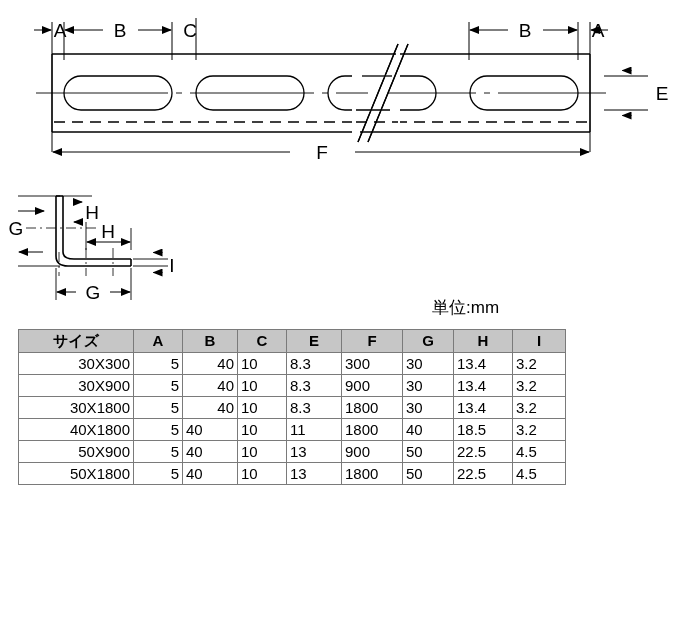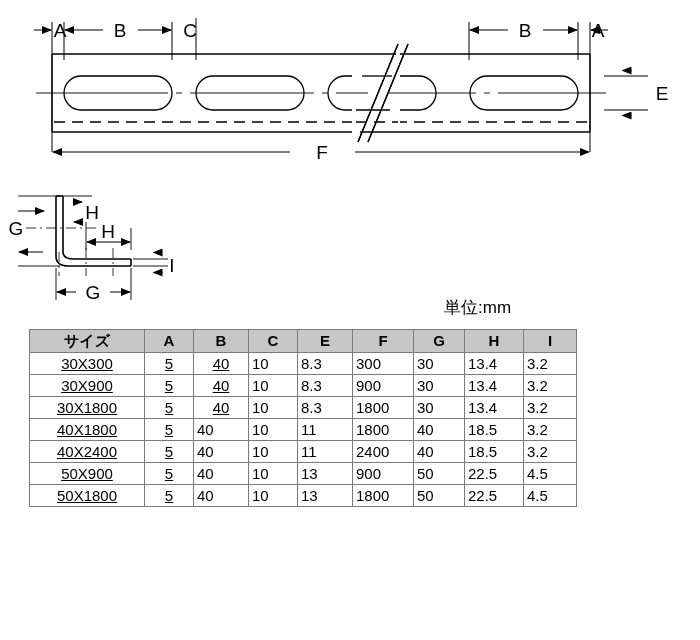--- a/index.html
+++ b/index.html
@@ -5,26 +5,26 @@
   html,body{margin:0;padding:0;}
   body{
     width:700px;height:640px;position:relative;background:#ffffff;
     font-family:"Liberation Sans","DejaVu Sans",sans-serif;
     overflow:hidden;
   }
   #stage{position:absolute;left:0;top:0;width:700px;height:640px;}
   svg.draw{position:absolute;left:0;top:0;width:700px;height:330px;overflow:visible;}
 
   .units{
-    position:absolute; left:444px; top:296px;
+    position:absolute; left:432px; top:296px;
     font-size:17px; color:#000; letter-spacing:0px; white-space:nowrap;
   }
 
   
-  .tablewrap{position:absolute;left:29px;top:329px;}
+  .tablewrap{position:absolute;left:18px;top:329px;}
   table.spec{
     border-collapse:collapse;
     font-size:15px;
     color:#000;
   }
   table.spec td, table.spec th{
     border:1px solid #7a7a7a;
     height:21px;
     padding:0 3px;
     font-weight:normal;
@@ -40,21 +40,21 @@
   table.spec tbody td{background:#ffffff;}
   .c-size{width:108px;text-align:center;}
   .c-a{width:42px;text-align:center;}
   .c-b{width:48px;}
   .c-c{width:42px;}
   .c-e{width:48px;}
   .c-f{width:54px;}
   .c-g{width:44px;}
   .c-h{width:52px;}
   .c-i{width:46px;}
-  .ctr{text-align:center;text-decoration:underline;}
+  .ctr{text-align:right;}
   .lft{text-align:left;}
 </style>
 </head>
 <body>
 
 <div id="stage">
 
   <svg class="draw" viewBox="0 0 700 330">
     <defs>
       <marker id="arrR" markerWidth="10" markerHeight="8" refX="9" refY="4" orient="auto" markerUnits="userSpaceOnUse">
@@ -284,31 +284,20 @@
             <td class="c-a ctr">5</td>
             <td class="c-b lft">40</td>
             <td class="c-c lft">10</td>
             <td class="c-e lft">11</td>
             <td class="c-f lft">1800</td>
             <td class="c-g lft">40</td>
             <td class="c-h lft">18.5</td>
             <td class="c-i lft">3.2</td>
           </tr>
           <tr>
-            <td class="c-size ctr">40X2400</td>
-            <td class="c-a ctr">5</td>
-            <td class="c-b lft">40</td>
-            <td class="c-c lft">10</td>
-            <td class="c-e lft">11</td>
-            <td class="c-f lft">2400</td>
-            <td class="c-g lft">40</td>
-            <td class="c-h lft">18.5</td>
-            <td class="c-i lft">3.2</td>
-          </tr>
-          <tr>
             <td class="c-size ctr">50X900</td>
             <td class="c-a ctr">5</td>
             <td class="c-b lft">40</td>
             <td class="c-c lft">10</td>
             <td class="c-e lft">13</td>
             <td class="c-f lft">900</td>
             <td class="c-g lft">50</td>
             <td class="c-h lft">22.5</td>
             <td class="c-i lft">4.5</td>
           </tr>

